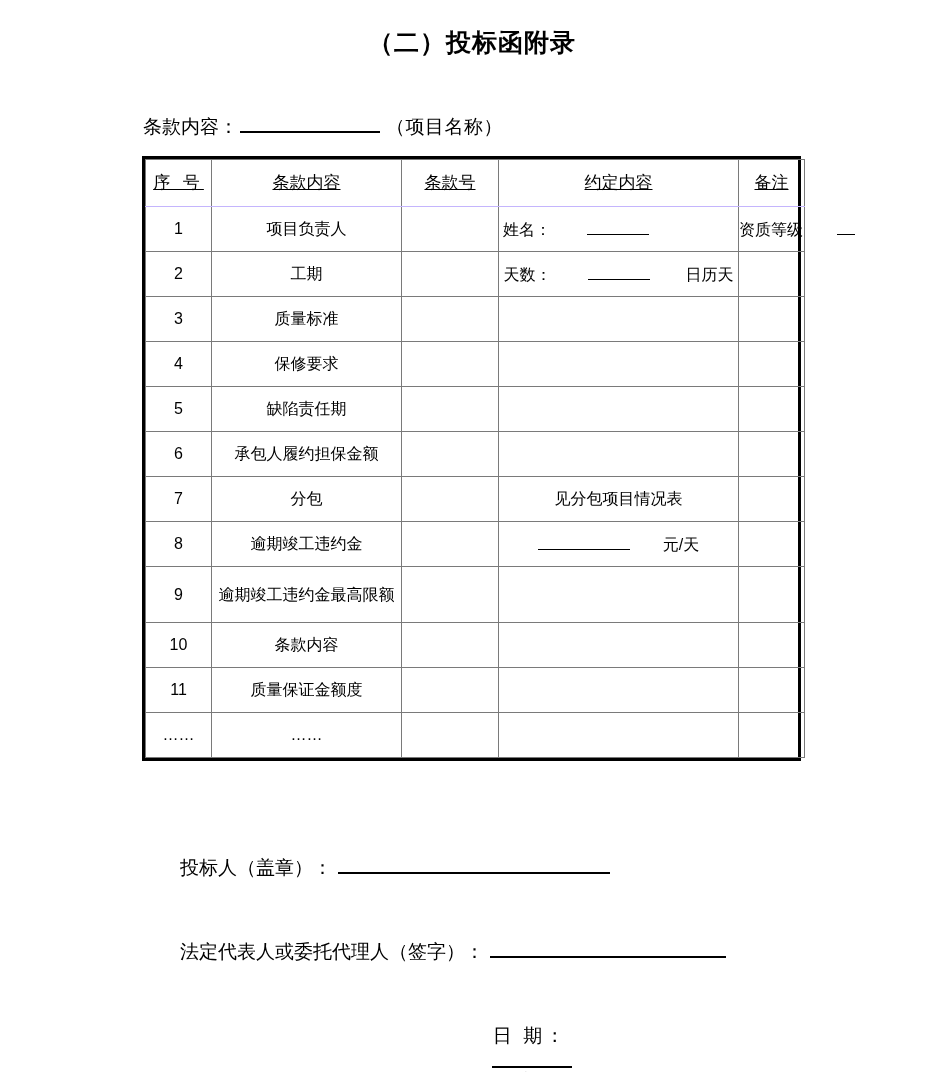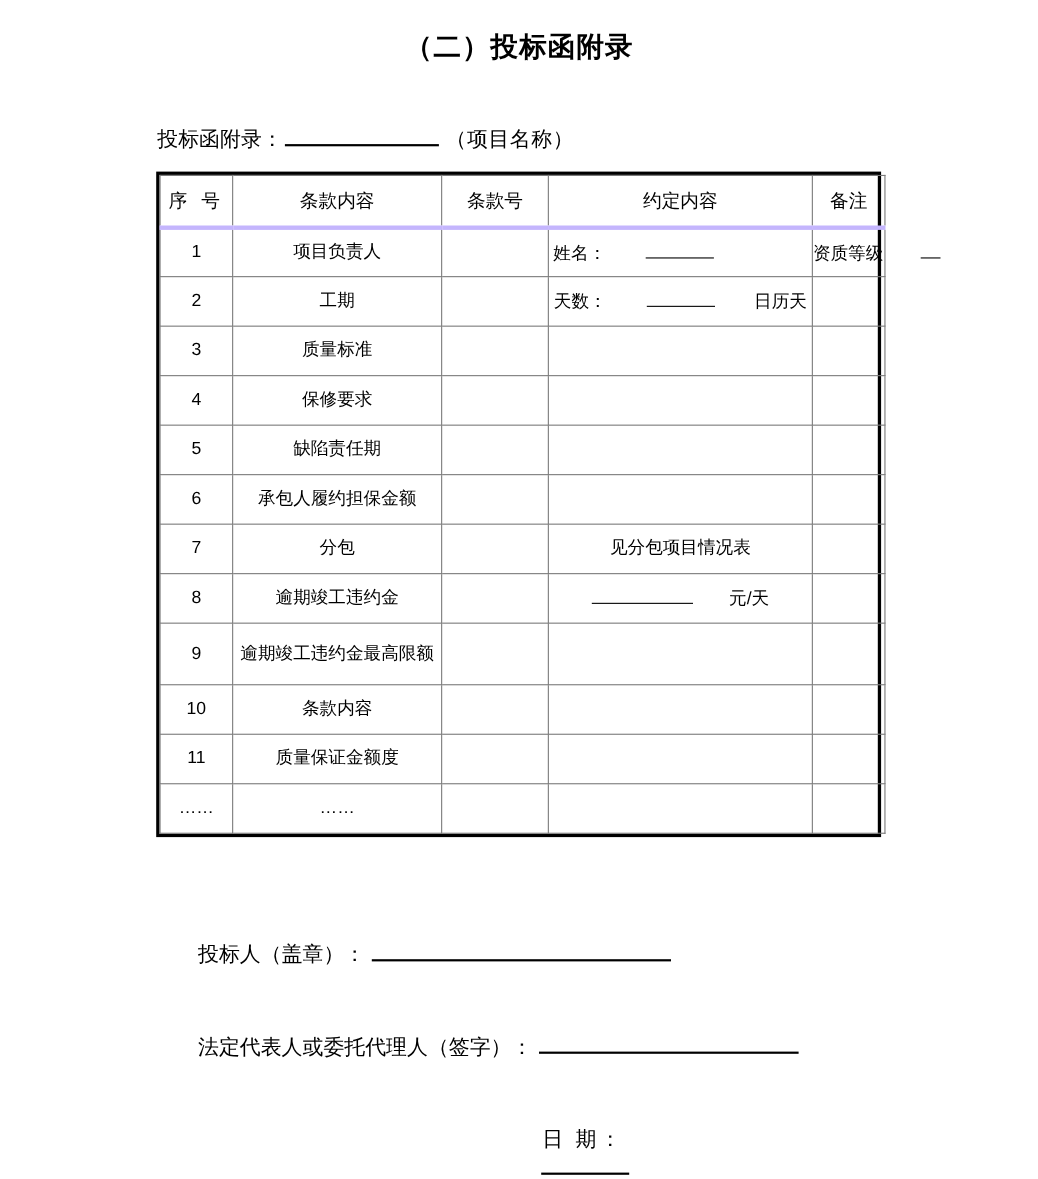--- a/index.html
+++ b/index.html
@@ -80,22 +80,23 @@
     font-size: 16px;
     text-align: center;
     vertical-align: middle;
     height: 45px;
     box-sizing: border-box;
     line-height: 1.25;
   }
   table.form tr.head td {
     font-size: 17px;
     height: 47px;
-    border-bottom: 4px solid #c4b5fd;
+    border-bottom: 1px solid #c4b5fd;
     font-weight: 400;
+    text-decoration: underline;
   }
   table.form tr.head td .hdr-sp { letter-spacing: 4px; }
 
   
   col.c-no      { width: 66px; }
   col.c-item    { width: 190px; }
   col.c-clause  { width: 97px; }
   col.c-agreed  { width: 240px; }
   col.c-remark  { width: 66px; }
 
@@ -186,21 +187,21 @@
   }
 </style>
 </head>
 <body>
 
 <div class="page">
 
   <div class="doc-title">（二）投标函附录</div>
 
   <div class="project-line">
-    <span>投标函附录：</span>
+    <span>条款内容：</span>
     <span class="blank"></span>
     <span class="paren">（项目名称）</span>
   </div>
 
   <div class="tbl-wrap">
     <table class="form">
       <colgroup>
         <col class="c-no">
           <col class="c-item">
           <col class="c-clause">

